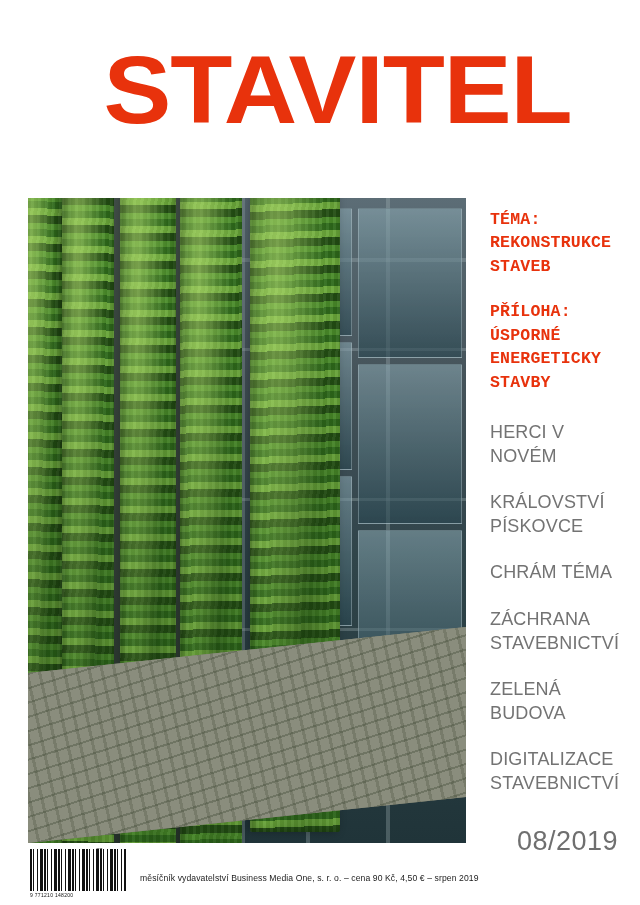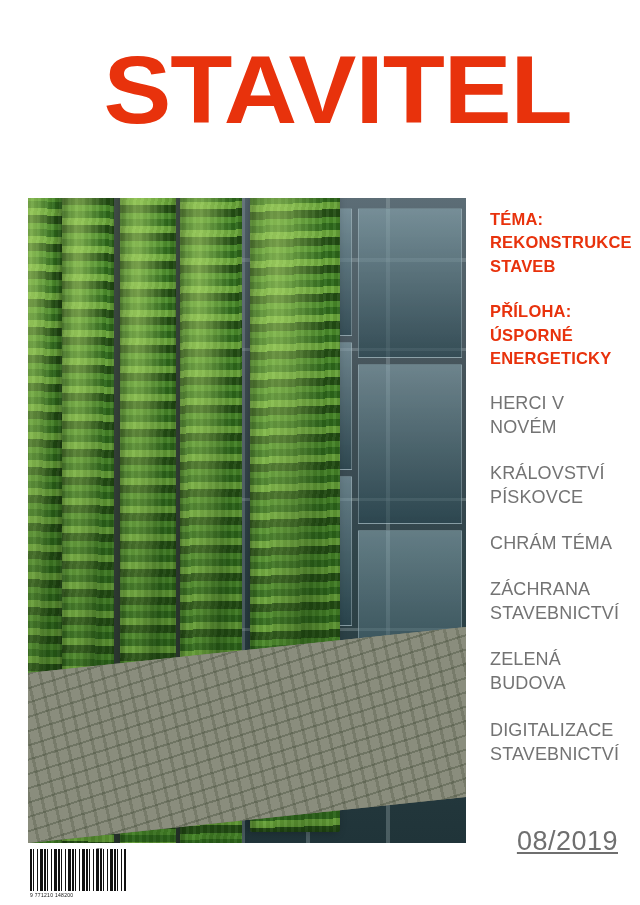--- a/index.html
+++ b/index.html
@@ -126,39 +126,39 @@
     top: 208px;
     width: 140px;
   }
   .topic-block {
     color: #e8320c;
     font-weight: bold;
     font-size: 16.5px;
     line-height: 1.42;
     letter-spacing: 0.2px;
     margin-bottom: 22px;
-  }
-  .topic-block.second { margin-bottom: 20px; }
+    font-family: Liberation Mono, monospace;
+  }
+  .topic-block.second { margin-bottom: 26px; }
   .headline {
     color: #737373;
     font-size: 18px;
     line-height: 1.34;
     letter-spacing: 0.15px;
     margin-bottom: 22px;
   }
 
   
   .issue {
     position: absolute;
     right: 22px;
     top: 826px;
     font-size: 27px;
     color: #6f6f6f;
     letter-spacing: 0.5px;
-    text-decoration: underline;
   }
 
   
   .footer {
     position: absolute;
     left: 0;
     bottom: 0;
     width: 640px;
     height: 60px;
   }
@@ -241,31 +241,33 @@
     <div class="topic-block">
       <div>TÉMA:</div>
       <div>REKONSTRUKCE</div>
       <div>STAVEB</div>
     </div>
 
     <div class="topic-block second">
       <div>PŘÍLOHA:</div>
       <div>ÚSPORNÉ</div>
       <div>ENERGETICKY</div>
+      <div>STAVBY</div>
     </div>
 
     <div class="headline">HERCI V NOVÉM</div>
     <div class="headline">KRÁLOVSTVÍ PÍSKOVCE</div>
     <div class="headline">CHRÁM TÉMA</div>
     <div class="headline">ZÁCHRANA STAVEBNICTVÍ</div>
     <div class="headline">ZELENÁ BUDOVA</div>
     <div class="headline">DIGITALIZACE STAVEBNICTVÍ</div>
   </div>
 
   <div class="issue">08/2019</div>
 
   <div class="footer">
     <div class="barcode-issue">08</div>
     <div class="barcode"></div>
     <div class="barcode-num">9 771210 148200</div>
+    <div class="imprint">měsíčník vydavatelství Business Media One, s. r. o. – cena 90 Kč, 4,50 € – srpen 2019</div>
   </div>
 
 </div>
 
 </body></html>

